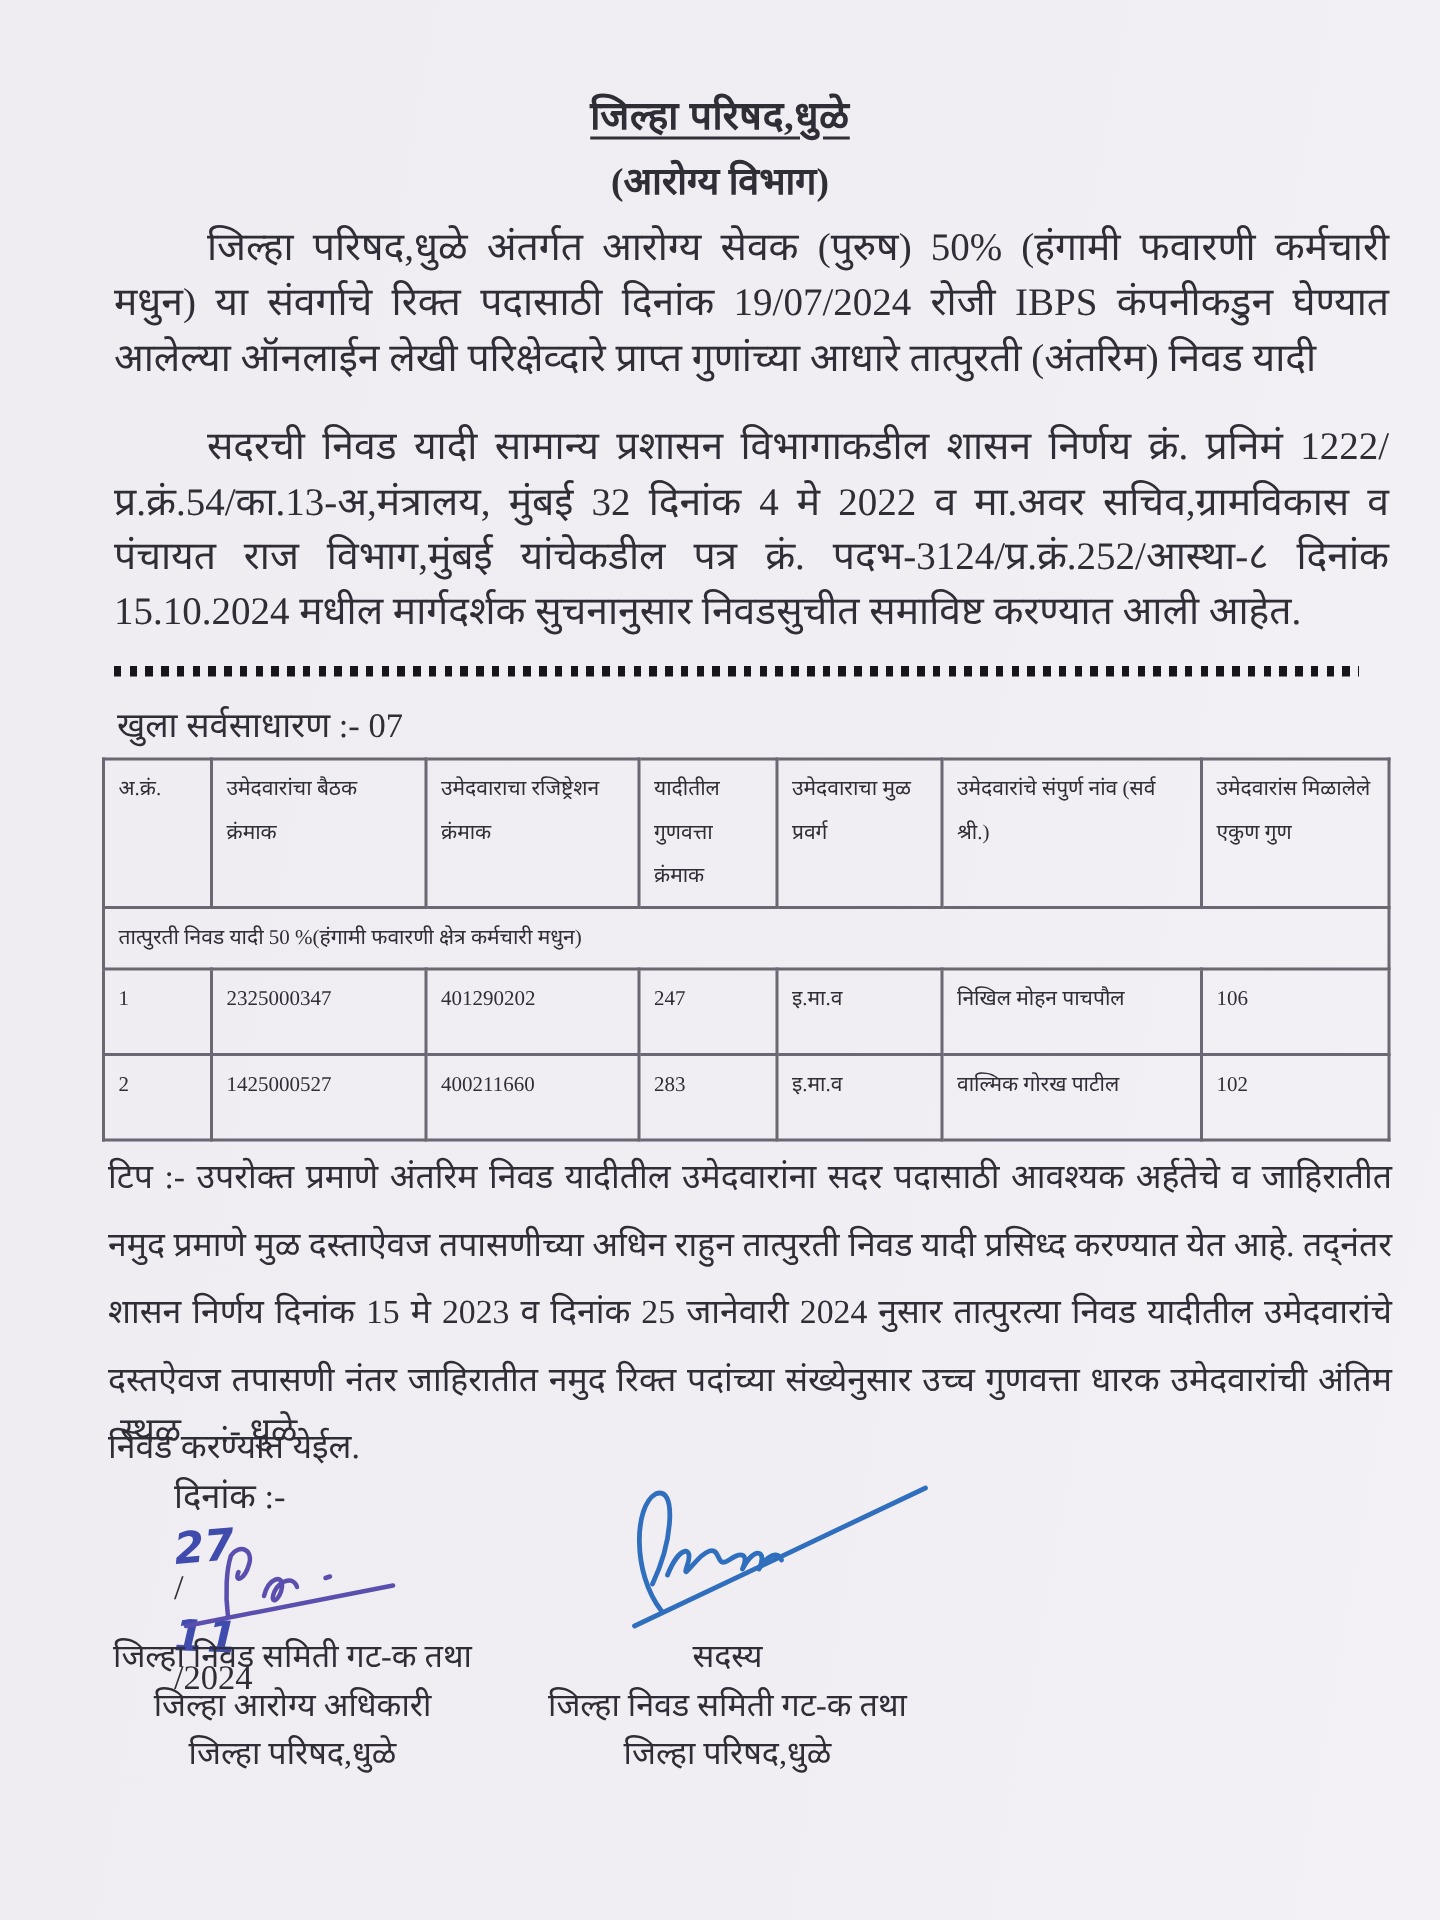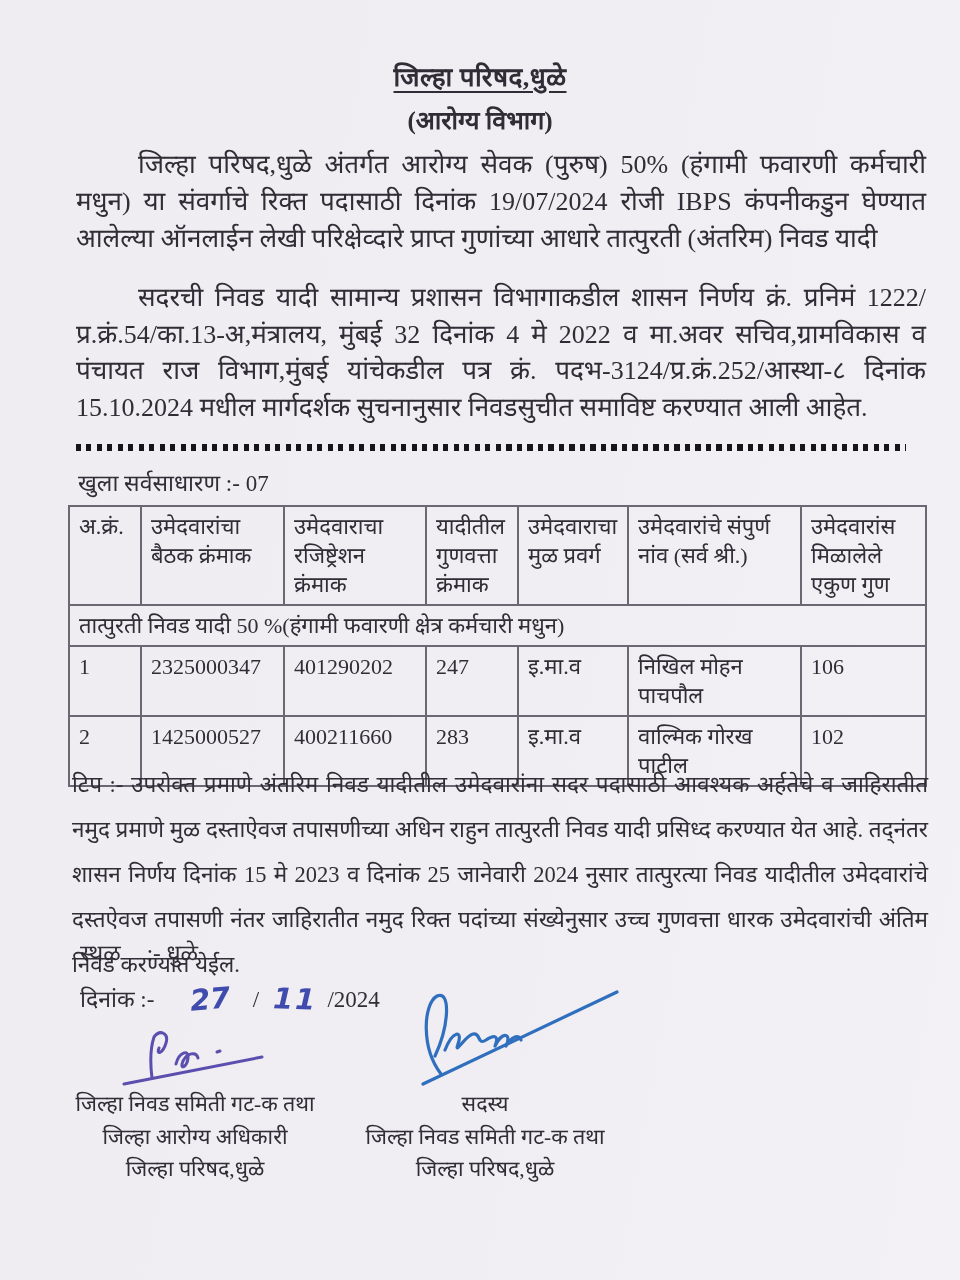--- a/index.html
+++ b/index.html
@@ -33,21 +33,21 @@
     position: absolute; top: 444px; left: 76px; width: 830px; height: 7px;
     background: repeating-linear-gradient(to right, #17151a 0px, #17151a 5px, transparent 5px, transparent 10.5px);
   }
 
   .category-line { position: absolute; top: 466px; left: 78px; font-size: 23px; }
 
   table.selection-table {
     position: absolute; top: 505px; left: 68px;
     border-collapse: collapse; table-layout: fixed;
     width: 857px;
-    font-size: 22px;
+    font-size: 14px;
   }
   table.selection-table col.c1 { width: 72px; }
   table.selection-table col.c2 { width: 143px; }
   table.selection-table col.c3 { width: 142px; }
   table.selection-table col.c4 { width: 92px; }
   table.selection-table col.c5 { width: 110px; }
   table.selection-table col.c6 { width: 173px; }
   table.selection-table col.c7 { width: 125px; }
   table.selection-table th, table.selection-table td {
     border: 2px solid #6b6773;
@@ -61,21 +61,21 @@
   tr.data-row td { height: 57px; }
 
   .note-para {
     position: absolute; top: 762px; left: 72px; width: 856px;
     font-size: 22.5px; line-height: 45px; text-align: justify;
   }
 
   .place-line { position: absolute; top: 936px; left: 80px; font-size: 23px; }
   .place-line .place-value { margin-left: 26px; }
 
-  .date-line { position: absolute; top: 980px; left: 80px; font-size: 23px; display: flex; align-items: baseline; }
+  .date-line { position: absolute; top: 980px; left: 80px; font-size: 23px; display: flex; align-items: baseline; flex-direction: column; }
   .hand {
     font-family: "DejaVu Sans", sans-serif;
     font-style: italic; font-weight: bold; font-size: 29px;
     display: inline-block; position: relative; top: 2px;
   }
   .hand-day { margin-left: 36px; transform: rotate(-5deg); }
   .date-slash { margin: 0 14px 0 22px; }
   .hand-month { transform: rotate(2deg); letter-spacing: 2px; }
   .date-year { margin-left: 10px; }
 

